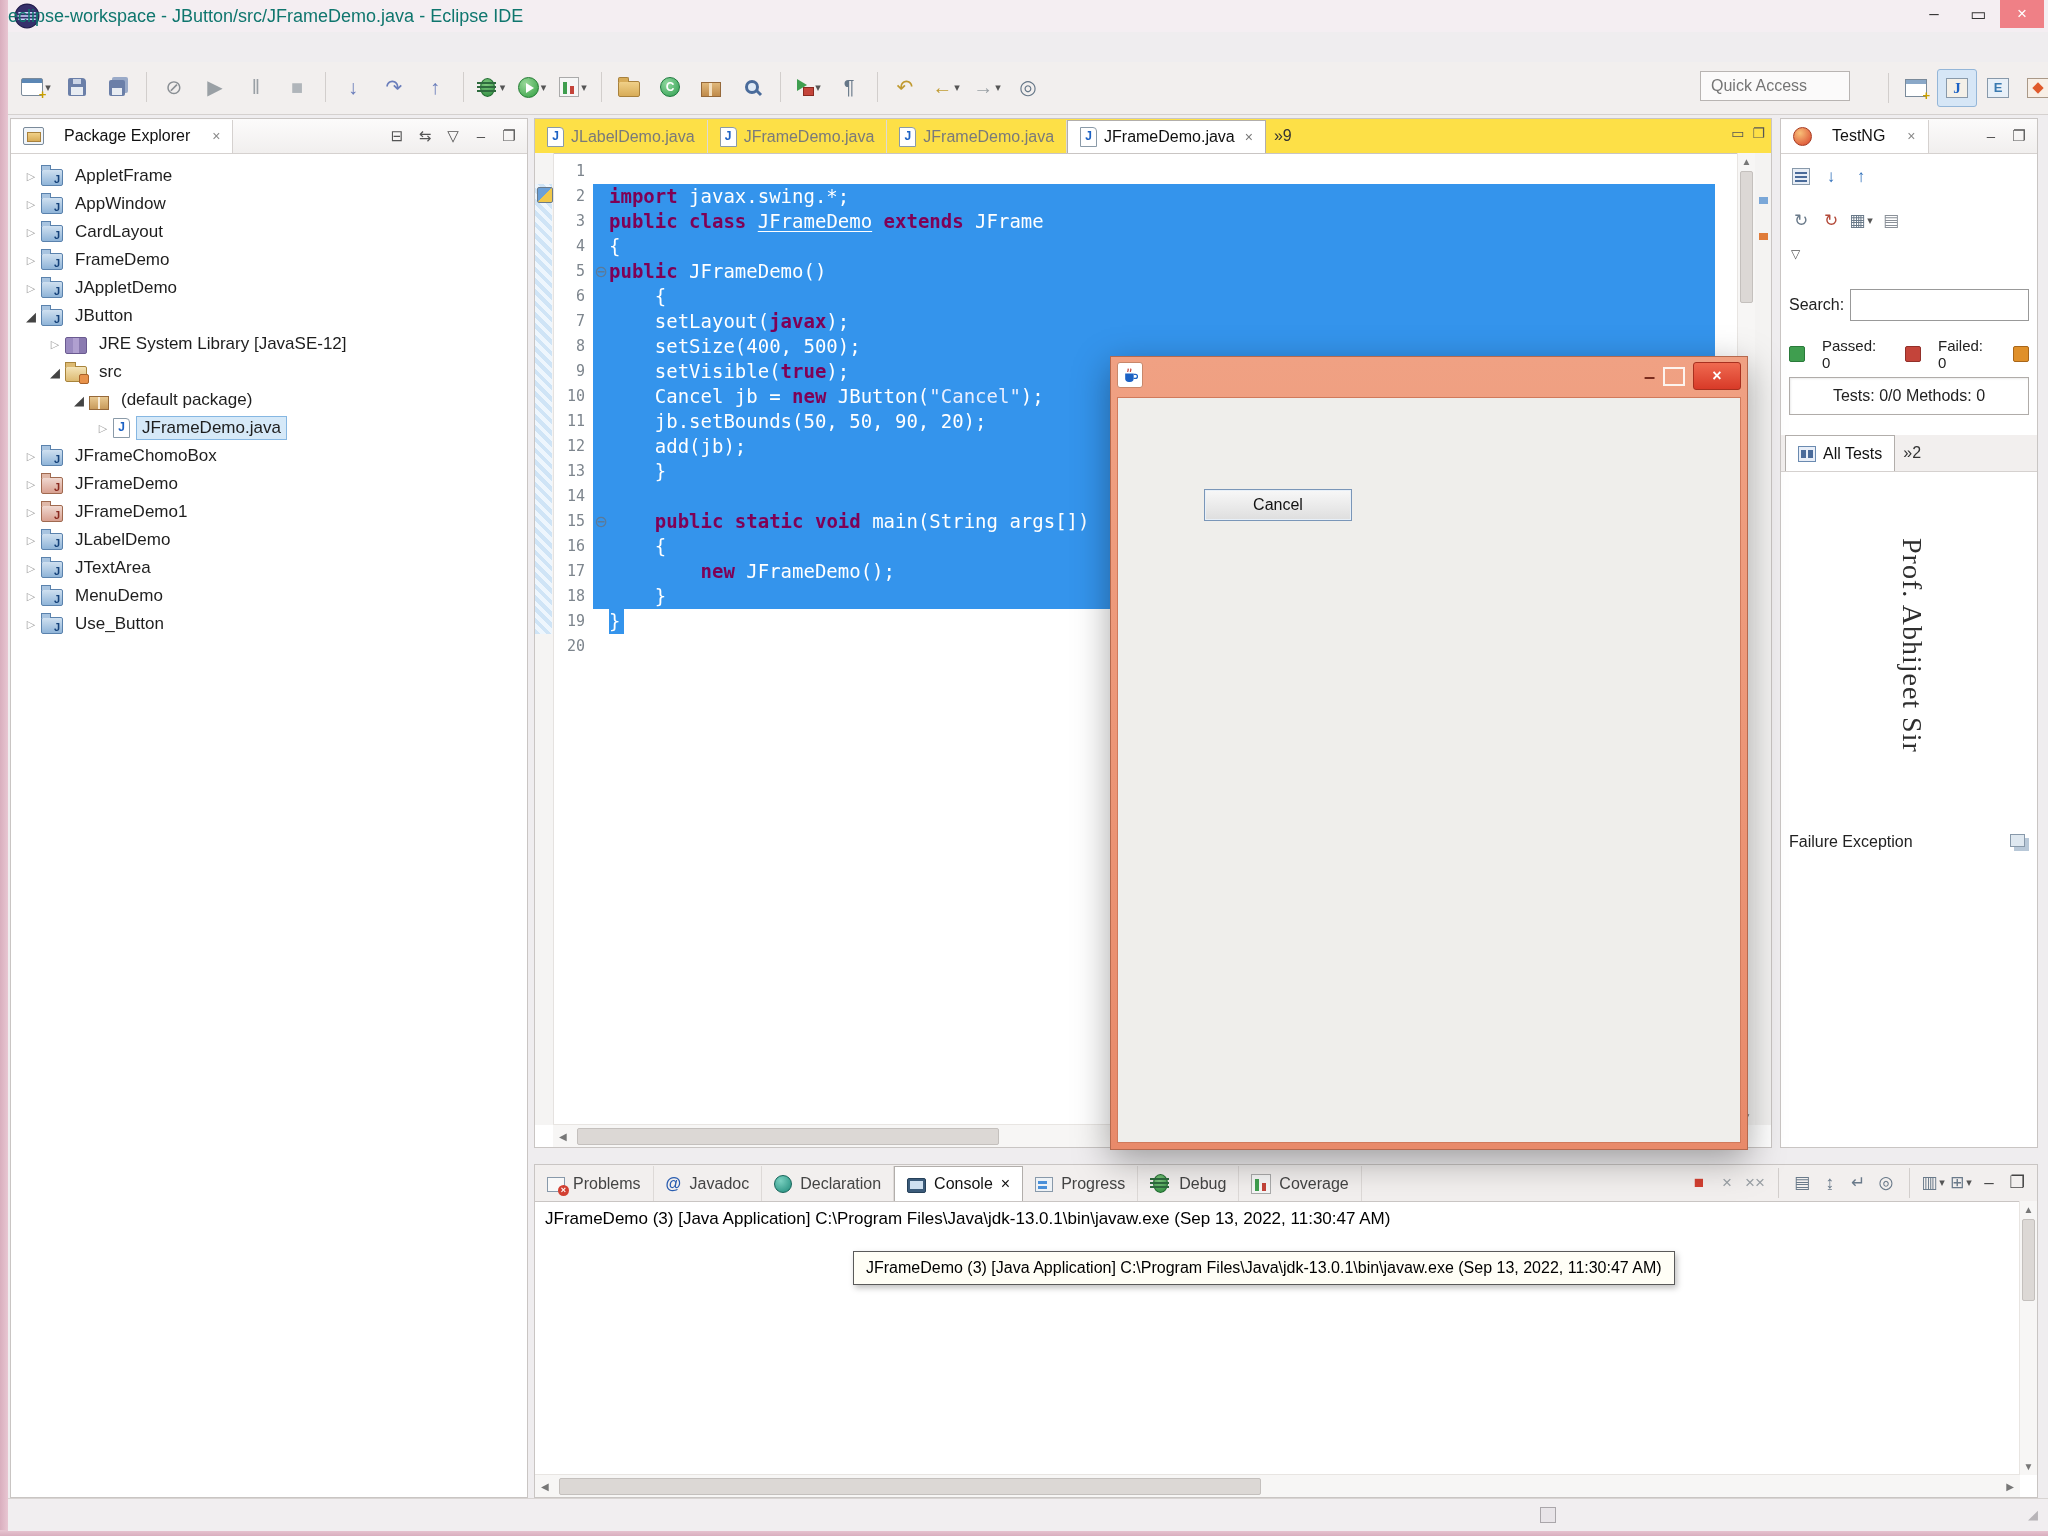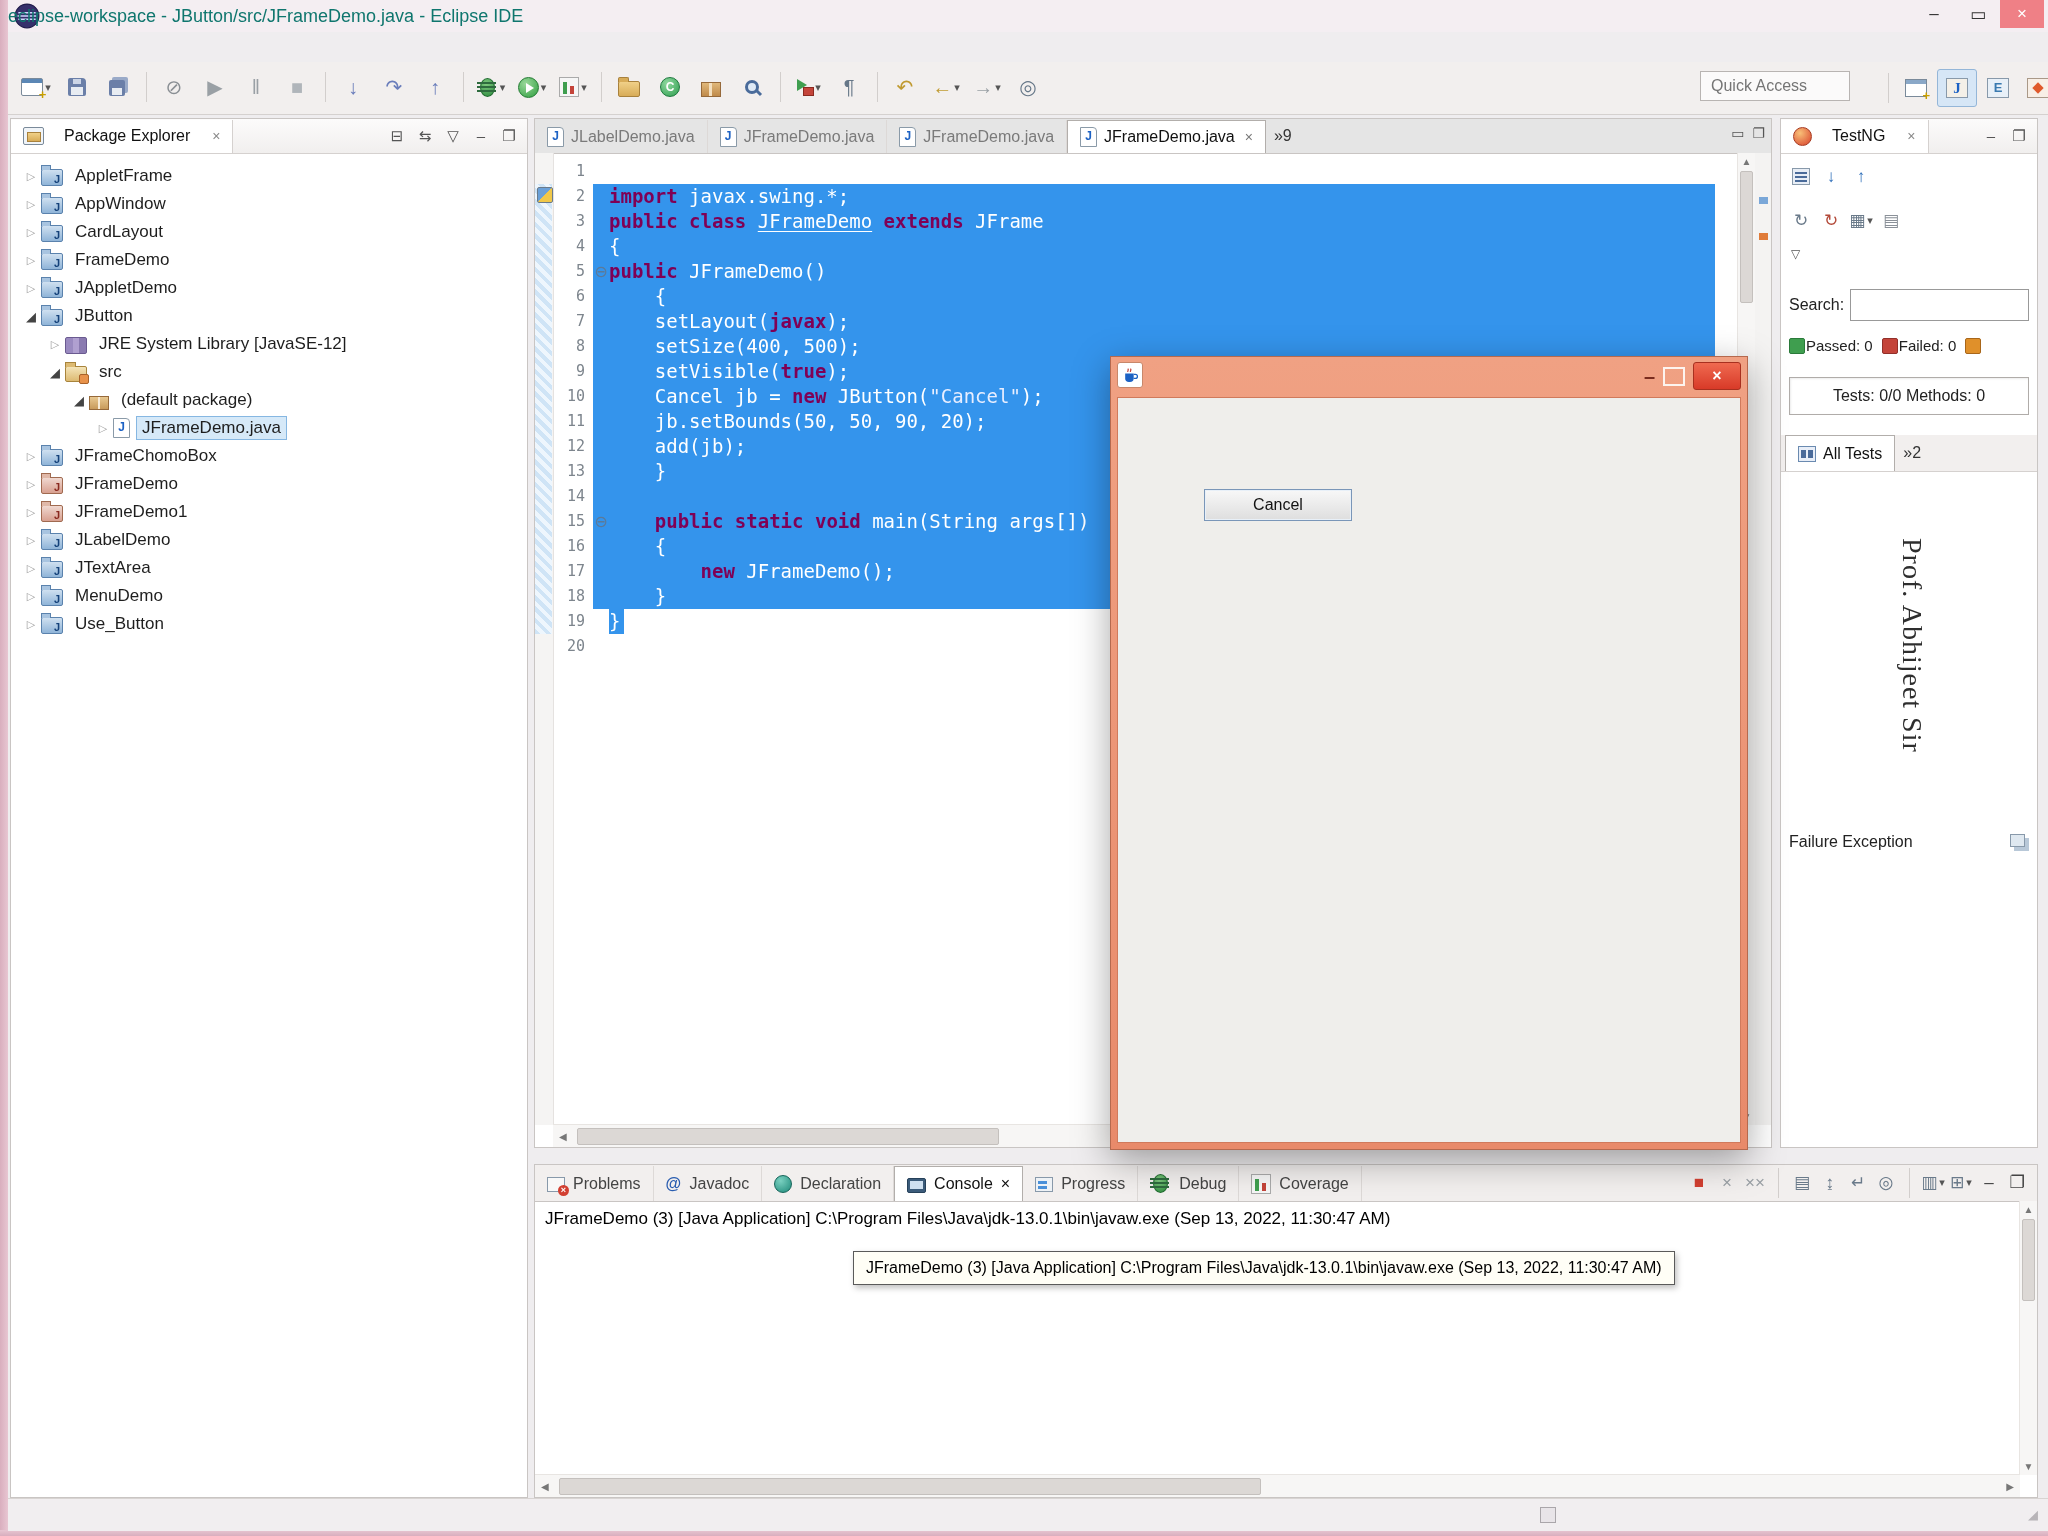--- a/index.html
+++ b/index.html
@@ -115,21 +115,21 @@
   .vh-btn{display:inline-flex;width:24px;height:24px;align-items:center;justify-content:center;font-size:15px;color:#555}
   #pkg-tree{padding-top:8px}
   .tree-row{height:28px;display:flex;align-items:center;font-size:17px;color:#1e1e1e}
   .expander{width:20px;text-align:center;color:#9a9a9a;font-size:11px;flex:none}
   .expander.open{color:#444;font-size:13px}
   .tree-label{margin-left:7px;padding:1px 5px;white-space:nowrap}
   .tree-label.selected{background:#d6e9f8;outline:1px solid #86b7e2}
 
   
   #editor-panel{position:absolute;left:534px;top:118px;width:1238px;height:1030px;background:#fff;border:1px solid #c9c5c3;box-sizing:border-box}
-  #editor-tabs{height:34px;background:#e5e5e5;border-bottom:1px solid #c9c5c3;display:flex;align-items:flex-end;position:relative}
+  #editor-tabs{height:34px;background:#fde047;border-bottom:1px solid #c9c5c3;display:flex;align-items:flex-end;position:relative}
   .etab{height:33px;display:inline-flex;align-items:center;gap:7px;padding:0 12px;font-size:16px;color:#7a7a7a;border-right:1px solid #ddd9d7;box-sizing:border-box}
   .etab.active{background:#fff;color:#111;border:1px solid #b2aeab;border-bottom:none}
   .etab-close{color:#777;font-size:14px;margin-left:3px}
   .etab-overflow{font-size:16px;color:#333;margin-left:8px;align-self:center}
   .editor-win-icons{position:absolute;right:6px;top:6px;display:flex;gap:8px;font-size:14px;color:#555}
   #editor-body{position:absolute;left:0;top:34px;right:0;bottom:0}
   #ann-ruler{position:absolute;left:0;top:0;width:18px;bottom:22px;background:#f5f4f3;border-right:1px solid #e5e2e0}
   #ann-sel{position:absolute;left:0;top:31px;width:17px;height:450px;background:repeating-linear-gradient(45deg,#cfe4f6 0 4px,#eef6fd 4px 8px)}
   #ann-marker{position:absolute;left:2px;top:34px}
   #sel-rect{position:absolute;left:58px;top:31px;width:1122px;height:425px;background:#3494ec}
@@ -157,21 +157,21 @@
   .hsb .thumb{position:absolute;top:3px;height:15px;left:24px;width:420px;background:#dcd8d5;border:1px solid #c4c0bd;border-radius:2px}
 
   
   #testng-panel{position:absolute;left:1780px;top:118px;width:258px;height:1030px;background:#fff;border:1px solid #c9c5c3;box-sizing:border-box}
   .tng-row{position:absolute;left:8px;right:8px;display:flex;align-items:center;gap:6px}
   #tng-tb1{top:44px}#tng-tb2{top:88px}
   #tng-chevron{position:absolute;left:10px;top:128px;font-size:12px;color:#555}
   #tng-search-row{top:170px}
   #tng-search-row label{font-size:16px;color:#222}
   #tng-search-input{flex:1;height:28px;border:1px solid #999;background:#fff;min-width:0}
-  #tng-status{top:218px;gap:1px}
+  #tng-status{top:218px;gap:17px}
   .chip-sq{width:14px;height:14px;border-radius:2px;flex:none}
   .chip-sq.green{background:#3f9e4f;border:1px solid #2a7a3a}
   .chip-sq.red{background:#c4443a;border:1px solid #92302a}
   .chip-sq.orange{background:#e0902a;border:1px solid #a8661a}
   .tng-status-label{font-size:15px;color:#222;margin-right:8px}
   #tng-tests-box{position:absolute;left:8px;right:8px;top:258px;height:36px;border:1px solid #b0aca9;background:#fff;display:flex;align-items:center;justify-content:center;font-size:16px;color:#222;box-shadow:inset 1px 1px 2px rgba(0,0,0,.08)}
   #tng-alltests-row{position:absolute;left:0;right:0;top:316px;height:36px;background:#f2efee;border-bottom:1px solid #d5d1cf;display:flex;align-items:flex-end}
   .tng-tab{display:inline-flex;align-items:center;gap:7px;height:35px;padding:0 12px;background:#fff;border:1px solid #b2aeab;border-bottom:none;font-size:16px;color:#111;margin-left:4px}
   #tng-failure-row{position:absolute;left:8px;right:6px;top:714px;display:flex;align-items:center;justify-content:space-between}
   #tng-failure-row span.lbl{font-size:16px;color:#222}

